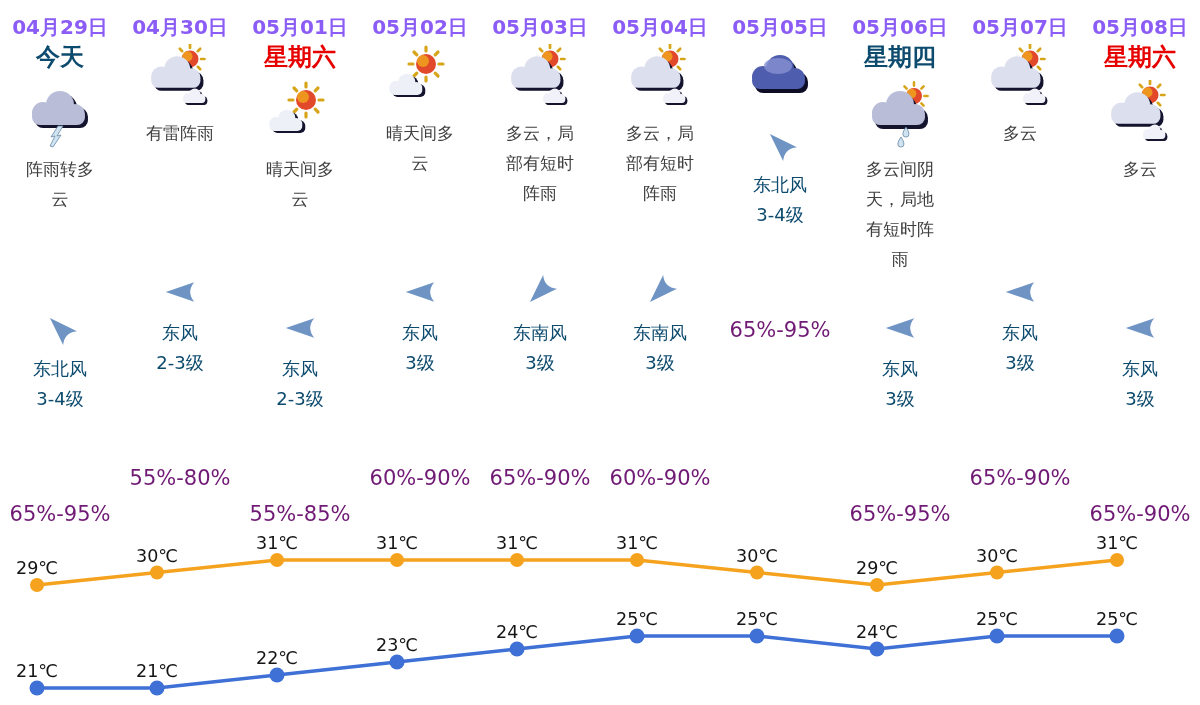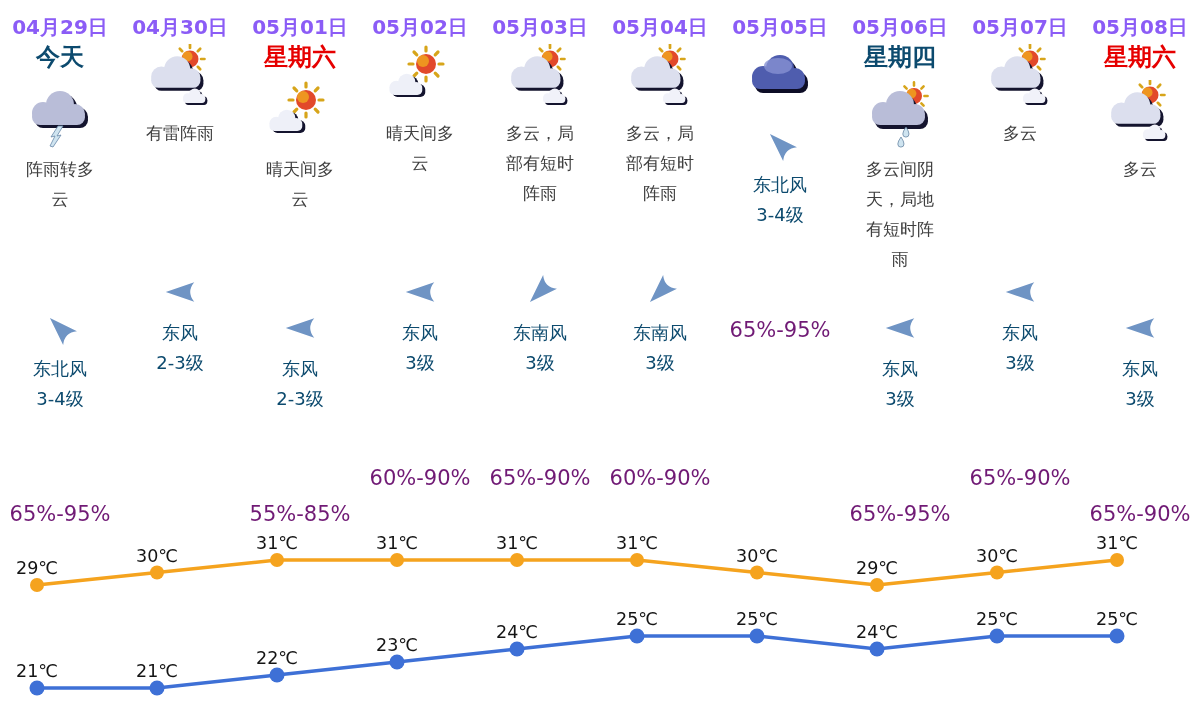--- a/index.html
+++ b/index.html
@@ -128,20 +128,21 @@
     <div class="desc">有雷阵雨</div>
     <div class="arrowslot">
       <svg class="arrowsvg rot-w" viewBox="0 0 36 28">
             <path d="M2,14 L34,3 Q25,14 34,25 Z"></path>
           </svg>
     </div>
     <div class="windtext">
       <div>东风</div>
       <div>2-3级</div>
     </div>
+    <div class="hum">55%-80%</div>
   </div>
 
   <div class="col">
     <div class="date">05月01日</div>
     <div class="day red">星期六</div>
     <div class="iconwrap">
       <svg class="wicon">
             <use href="#sym-sun-cloud"></use>
           </svg>
     </div>

